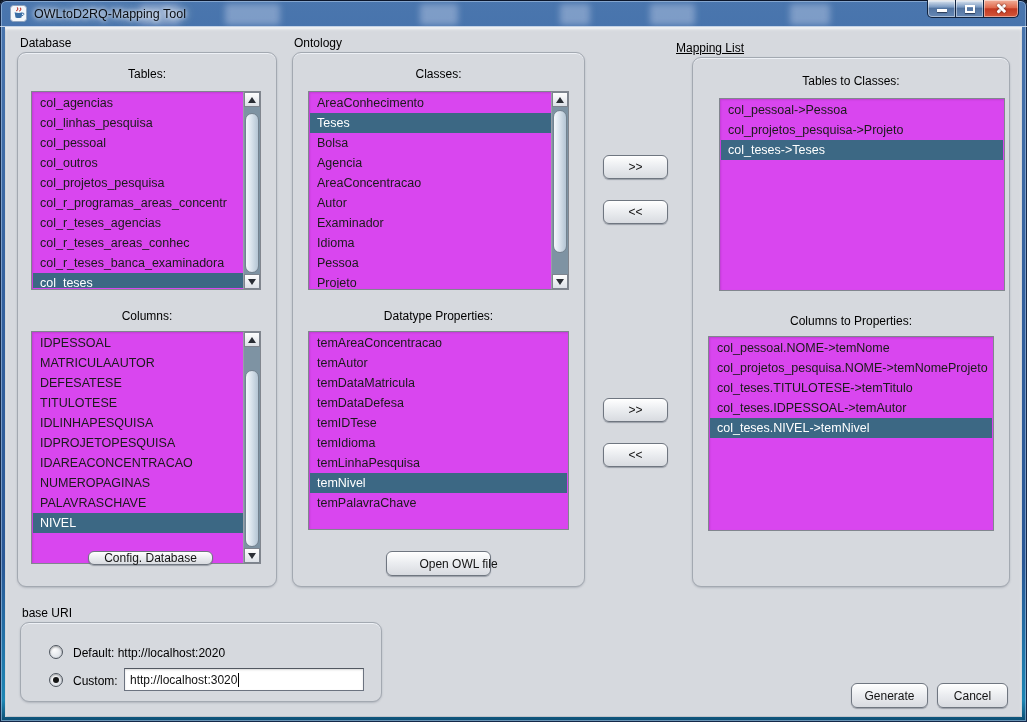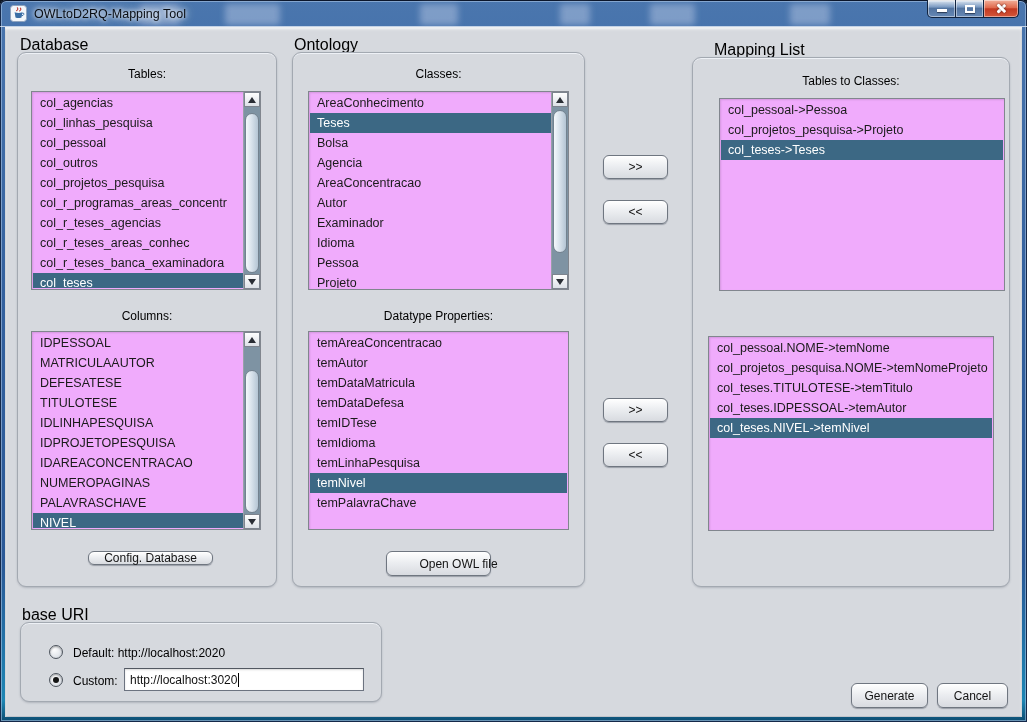--- a/index.html
+++ b/index.html
@@ -51,25 +51,25 @@
   .glyph-close::after{transform:rotate(-45deg);}
   
   .content{
     position:absolute;top:27px;left:5px;right:5px;bottom:5px;background:#d6d9de;
     box-shadow:inset 0 2px 3px rgba(255,255,255,.85), inset 0 0 0 1px rgba(120,130,145,.25);
   }
   .group{
     position:absolute;border:1px solid #a3a9b1;border-radius:9px;background:#d6d9de;
     box-shadow:inset 0 1px 0 #eef1f6, 0 1px 2px rgba(70,80,95,.25);
   }
-  .group-title{position:absolute;font-size:16px;color:#000;white-space:nowrap;text-align:right;}
+  .group-title{position:absolute;font-size:12px;color:#000;white-space:nowrap;text-align:right;}
   .sec-label{position:absolute;left:0;right:0;text-align:center;font-size:12px;color:#000;}
   
   .listbox{
-    position:absolute;background:#f0abfc;border:1px solid #81868e;box-sizing:border-box;
+    position:absolute;background:#d946ef;border:1px solid #81868e;box-sizing:border-box;
     box-shadow:inset 1px 1px 2px rgba(0,0,0,.12);overflow:hidden;
   }
   .rows{position:absolute;top:1px;left:1px;bottom:1px;right:1px;overflow:hidden;}
   .with-scroll .rows{right:16px;}
   .row{height:20px;line-height:20px;padding:0 7px;font-size:12.5px;color:#1b1b1b;white-space:nowrap;overflow:hidden;}
   .row.selected{background:var(--sel-bg,#3c6884);color:var(--sel-fg,#fff);}
   .vscroll{position:absolute;top:0;right:0;bottom:0;width:16px;background:#7e93a3;border-left:1px solid #99a0a9;}
   .sb-btn{
     position:absolute;left:0;right:0;height:15px;box-sizing:border-box;
     background:linear-gradient(#fefefe,#dde1e7);border:1px solid #7d848e;
@@ -137,21 +137,21 @@
       <div class="cap close">
           <span class="glyph-close"></span>
         </div>
     </div>
   </div>
 
   <div class="content">
 
     <div class="group-title" style="left:15px;top:9px;">Database</div>
     <div class="group-title" style="left:289px;top:9px;">Ontology</div>
-    <div class="group-title" style="left:709px;top:14px;">Mapping List</div>
+    <div class="group-title" style="left:671px;top:14px;text-decoration:underline;">Mapping List</div>
     <div class="group-title" style="left:17px;top:579px;">base URI</div>
 
     <div class="group" style="left:12px;top:25px;width:258px;height:533px;">
       <div class="sec-label" style="top:14px;">Tables:</div>
 
       <div class="listbox with-scroll" style="left:13px;top:38px;width:230px;height:199px;">
         <div class="rows">
             <div class="row">col_agencias</div>
             <div class="row">col_linhas_pesquisa</div>
             <div class="row">col_pessoal</div>
@@ -169,21 +169,21 @@
             </div>
           <div class="sb-thumb" style="top:21px;bottom:16px;"></div>
           <div class="sb-btn down">
               <span class="tri-down"></span>
             </div>
         </div>
       </div>
 
       <div class="sec-label" style="top:256px;">Columns:</div>
 
-      <div class="listbox with-scroll" style="left:13px;top:278px;width:230px;height:199px;">
+      <div class="listbox with-scroll" style="left:13px;top:278px;width:230px;height:233px;">
         <div class="rows">
             <div class="row">IDPESSOAL</div>
             <div class="row">MATRICULAAUTOR</div>
             <div class="row">DEFESATESE</div>
             <div class="row">TITULOTESE</div>
             <div class="row">IDLINHAPESQUISA</div>
             <div class="row">IDPROJETOPESQUISA</div>
             <div class="row">IDAREACONCENTRACAO</div>
             <div class="row">NUMEROPAGINAS</div>
             <div class="row">PALAVRASCHAVE</div>
@@ -258,20 +258,21 @@
       <div class="sec-label" style="top:16px;">Tables to Classes:</div>
 
       <div class="listbox" style="left:26px;top:40px;width:286px;height:193px;">
         <div class="rows">
             <div class="row">col_pessoal-&gt;Pessoa</div>
             <div class="row">col_projetos_pesquisa-&gt;Projeto</div>
             <div class="row selected">col_teses-&gt;Teses</div>
           </div>
       </div>
 
+      <div class="sec-label" style="top:256px;">Columns to Properties:</div>
 
       <div class="listbox" style="left:15px;top:278px;width:286px;height:195px;">
         <div class="rows">
             <div class="row">col_pessoal.NOME-&gt;temNome</div>
             <div class="row">col_projetos_pesquisa.NOME-&gt;temNomeProjeto</div>
             <div class="row">col_teses.TITULOTESE-&gt;temTitulo</div>
             <div class="row">col_teses.IDPESSOAL-&gt;temAutor</div>
             <div class="row selected">col_teses.NIVEL-&gt;temNivel</div>
           </div>
       </div>

